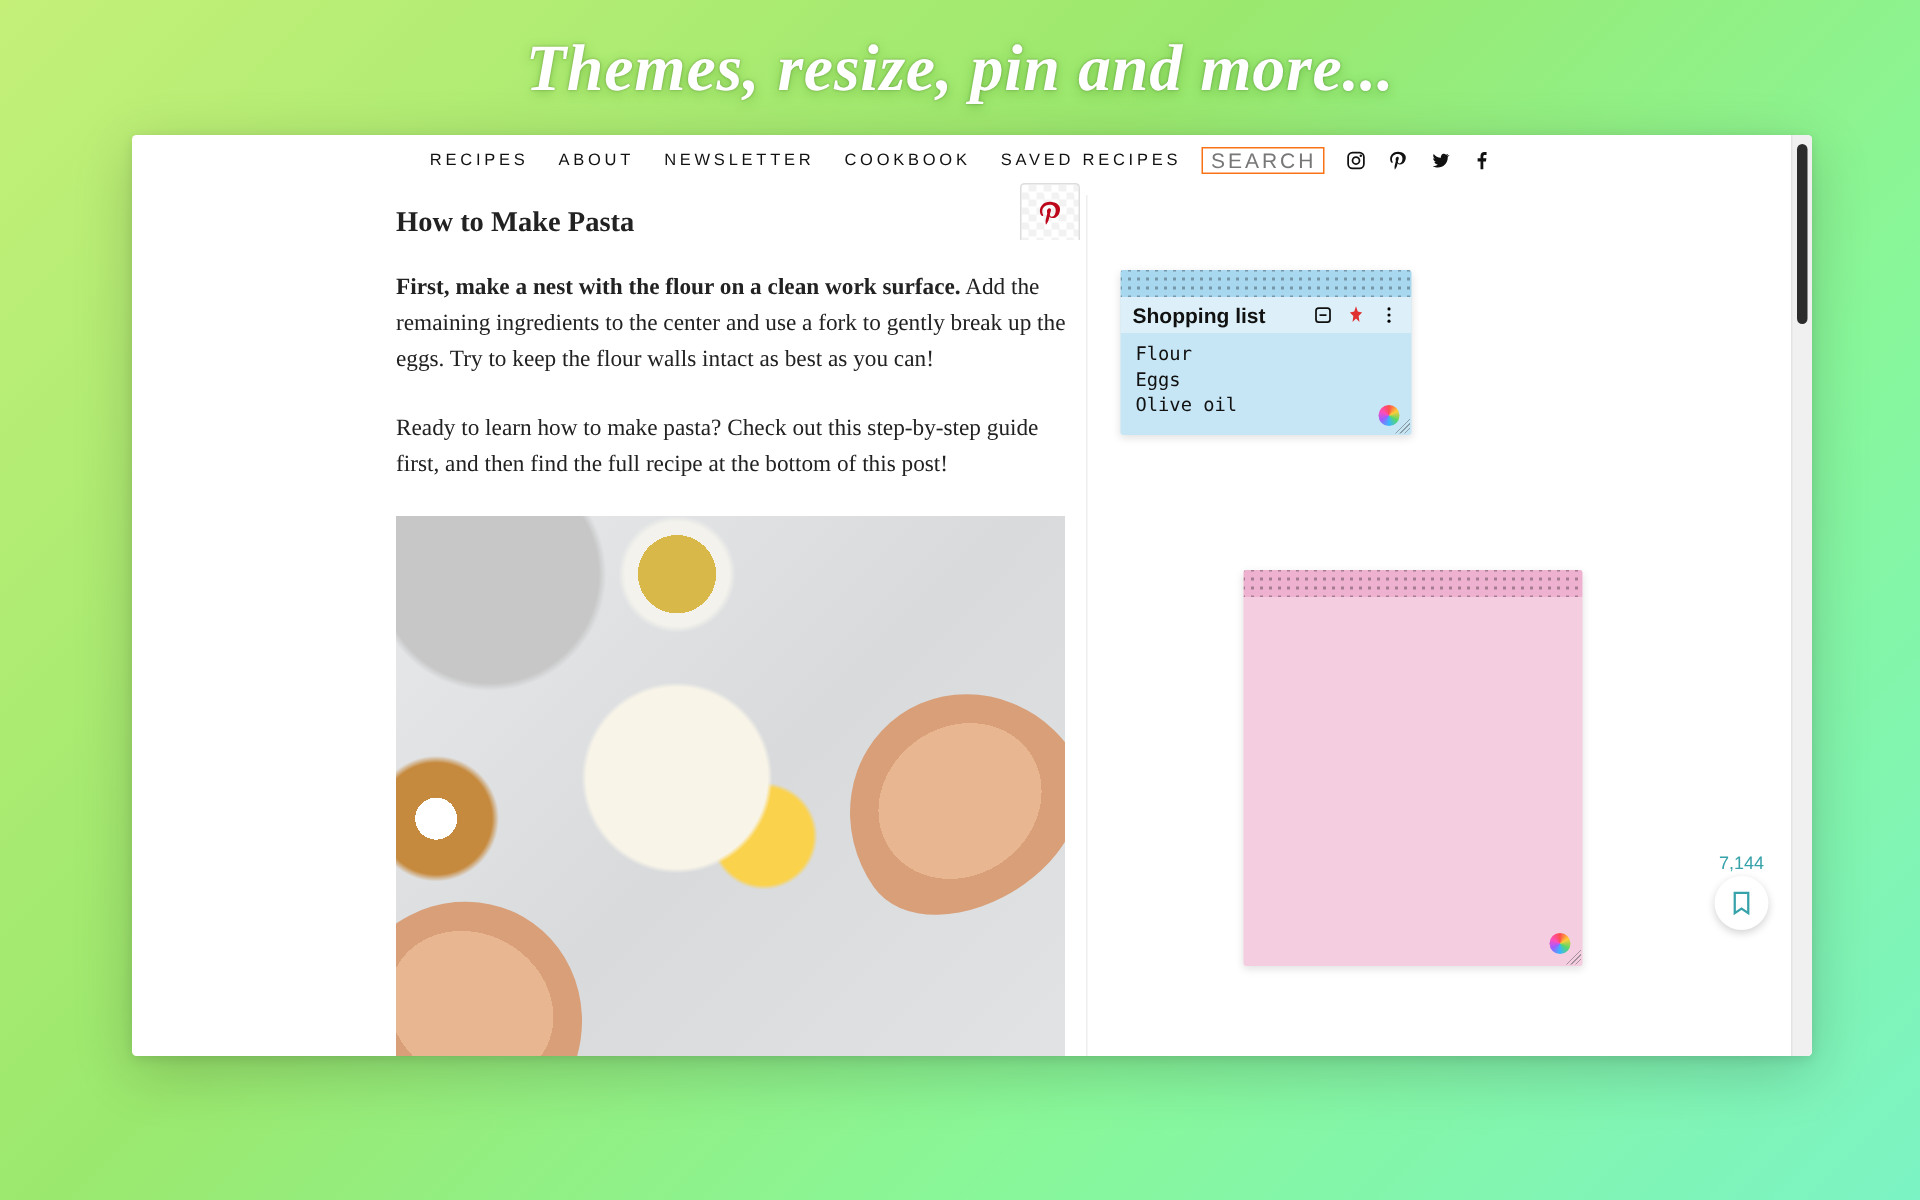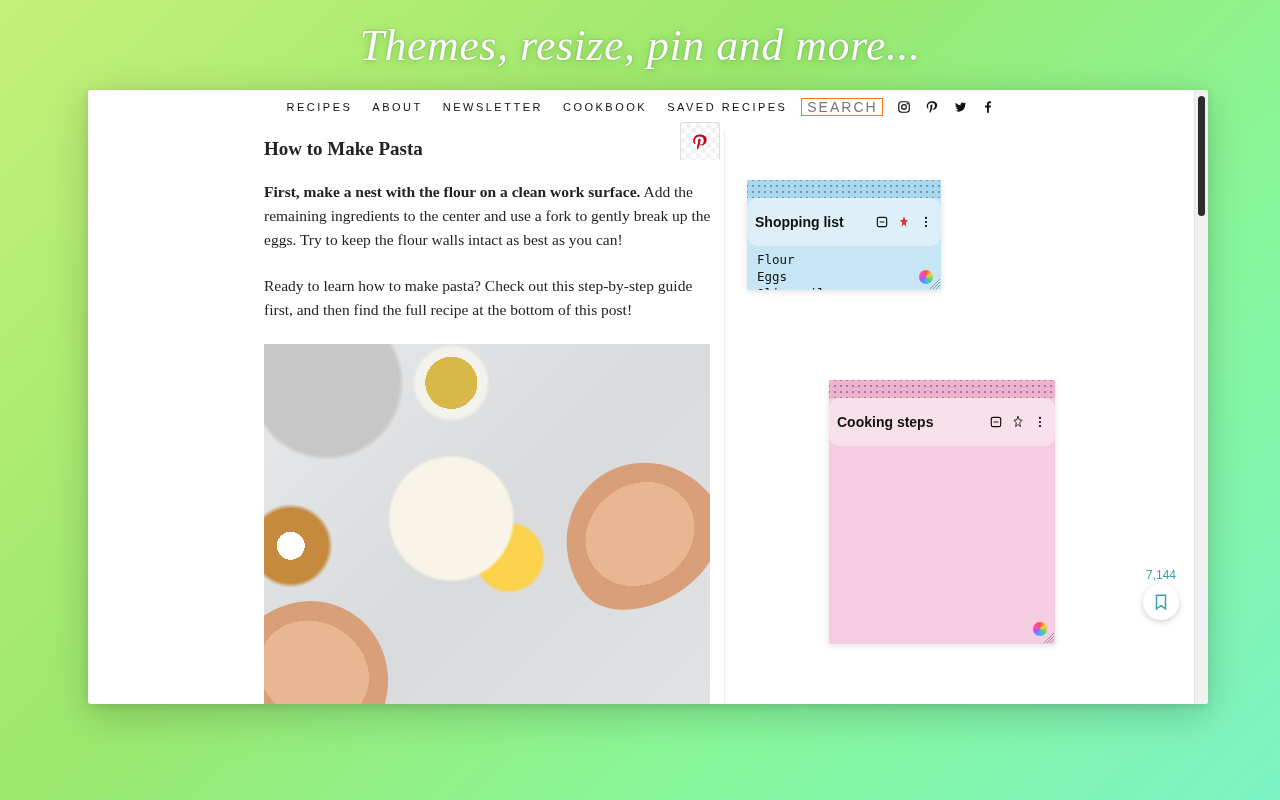--- a/index.html
+++ b/index.html
@@ -9,21 +9,21 @@
     font-family: Georgia, 'Times New Roman', serif;
     position: relative;
   }
 
   .hero-text {
     position: absolute;
     top: 20px; left: 0; right: 0;
     text-align: center;
     font-family: Georgia, serif;
     font-style: italic;
-    font-weight: 400;
+    font-weight: 700;
     font-size: 44px;
     color: #fff;
     text-shadow: 0 2px 8px rgba(80,160,40,.45), 0 0 2px rgba(0,0,0,.3);
     letter-spacing: .5px;
   }
 
   .window {
     position: absolute;
     left: 88px; top: 90px;
     width: 1120px; height: 614px;
@@ -144,27 +144,26 @@
     overflow: hidden;
   }
   .note-dots {
     height: 18px;
     background-image: radial-gradient(circle, rgba(0,0,0,.3) 1px, transparent 1.2px);
     background-size: 6px 6px;
     background-position: 3px 3px;
   }
   .note-header {
     display:flex; align-items:center; justify-content:space-between;
-    padding: 16px 8px;
+    padding: 4px 8px;
     font-family: -apple-system, Helvetica, Arial, sans-serif;
     font-weight: 700;
     font-size: 14px;
     color:#111;
     background: rgba(255,255,255,.4);
-    border-radius: 11px;
   }
   .note-actions { display:flex; gap:8px; align-items:center; }
   .note-body {
     padding: 6px 2px 10px 10px;
     font-size: 12.5px;
     line-height: 1.35;
     white-space: pre;
     color:#111;
   }
   .color-dot {
@@ -307,43 +306,20 @@
     </div>
     <div class="note-body">Flour
 Eggs
 Olive oil</div>
     <div class="color-dot"></div>
     <div class="resize-corner"></div>
   </div>
 
   <div class="note note-pink">
     <div class="note-dots"></div>
-    <div class="note-header">
-      <span>Cooking steps</span>
-      <span class="note-actions">
-        <span class="icon-btn">
-            <svg viewBox="0 0 24 24">
-              <rect x="4" y="4" width="16" height="16" rx="3" fill="none" stroke="#111" stroke-width="2"></rect>
-              <line x1="8" y1="12" x2="16" y2="12" stroke="#111" stroke-width="2"></line>
-            </svg>
-          </span>
-        <span class="icon-btn">
-            <svg viewBox="0 0 24 24">
-              <path d="M12 2l2 6 5 1-4 4 1 7-4-4-4 4 1-7-4-4 5-1z" fill="none" stroke="#111" stroke-width="1.5"></path>
-            </svg>
-          </span>
-        <span class="icon-btn">
-            <svg viewBox="0 0 24 24">
-              <circle cx="12" cy="5" r="1.8"></circle>
-              <circle cx="12" cy="12" r="1.8"></circle>
-              <circle cx="12" cy="19" r="1.8"></circle>
-            </svg>
-          </span>
-      </span>
-    </div>
     <div class="color-dot"></div>
     <div class="resize-corner"></div>
   </div>
 
   <div class="save-badge">
     <div class="save-count">7,144</div>
     <div class="save-circle">
       <svg viewBox="0 0 24 24">
           <path d="M6 3h12v18l-6-4-6 4z"></path>
         </svg>

